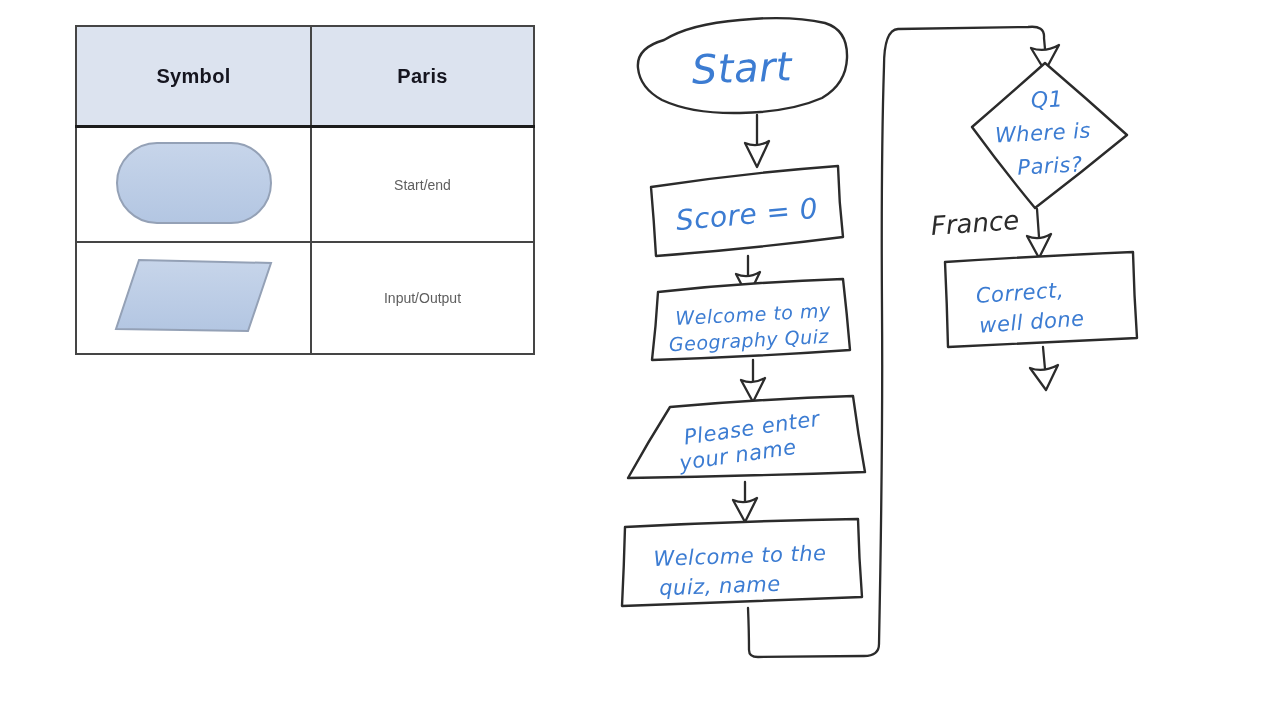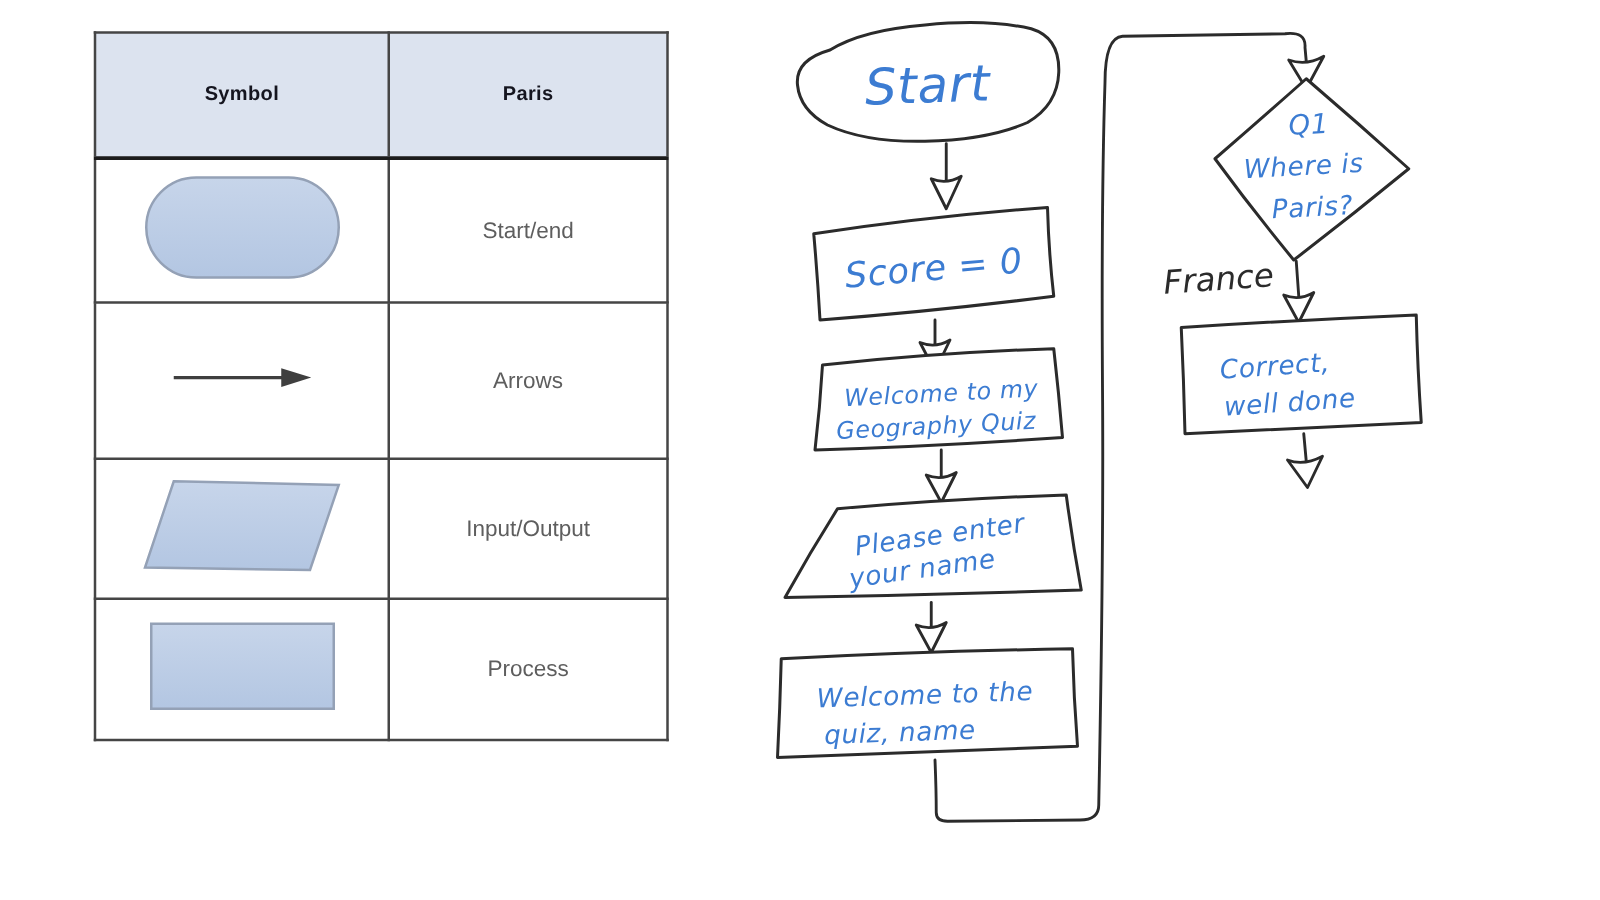--- a/index.html
+++ b/index.html
@@ -11,25 +11,25 @@
   
   #legend {
     position:absolute; left:75px; top:25px;
     border-collapse:collapse; table-layout:fixed;
   }
   #legend td, #legend th { border:2px solid #454545; padding:0; text-align:center; vertical-align:middle; }
   #legend th {
     width:233px; height:98px;
     background:var(--header-bg);
     border-bottom:3px solid #1c1c1c;
-    font-size:16px; font-weight:bold; color:#15151f; letter-spacing:0.3px;
+    font-size:20px; font-weight:bold; color:#15151f; letter-spacing:0.3px;
   }
   #legend th:last-child { width:221px; }
   #legend td.sym { background:#ffffff; }
-  #legend td.nm  { background:#ffffff; font-size:18px; color:var(--label-gray); }
+  #legend td.nm  { background:#ffffff; font-size:14px; color:var(--label-gray); }
   .r1 td { height:113px; } .r2 td { height:123px; } .r3 td { height:110px; }
   .r4 td { height:111px; } .r5 td { height:103px; }
   .shape-fill   { fill:url(#shapeGrad); stroke:var(--shape-border); stroke-width:2; }
   .grad-top    { stop-color:var(--shape-fill-light); }
   .grad-bottom { stop-color:var(--shape-fill); }
   .arrow-solid { stroke:var(--arrow-gray); stroke-width:2.6; }
   .arrow-solid-head { fill:var(--arrow-gray); }
 
   
   #flow { position:absolute; left:600px; top:10px; }
@@ -69,47 +69,30 @@
               <stop class="grad-top" offset="0"></stop>
                   <stop class="grad-bottom" offset="1"></stop>
             </linearGradient>
           </defs>
           <rect x="2" y="2" width="154" height="80" rx="40" ry="40" class="shape-fill"></rect>
         </svg>
       </td>
       <td class="nm">Start/end</td>
     </tr>
 
-    <tr class="r2">
-      <td class="sym">
-        <svg width="114" height="22" viewBox="0 0 114 22">
-          <line x1="2" y1="11" x2="90" y2="11" class="arrow-solid"></line>
-          <polygon points="88,3.5 112,11 88,18.5" class="arrow-solid-head"></polygon>
-        </svg>
-      </td>
-      <td class="nm">Arrows</td>
-    </tr>
 
     <tr class="r3">
       <td class="sym">
         <svg width="160" height="78" viewBox="0 0 160 78">
           <polygon points="25,3 157,6 134,74 2,72" class="shape-fill"></polygon>
         </svg>
       </td>
       <td class="nm">Input/Output</td>
     </tr>
 
-    <tr class="r4">
-      <td class="sym">
-        <svg width="150" height="72" viewBox="0 0 150 72">
-          <rect x="2" y="2" width="146" height="68" class="shape-fill"></rect>
-        </svg>
-      </td>
-      <td class="nm">Process</td>
-    </tr>
 
   </tbody>
     </table>
 
   <svg id="flow" width="580" height="700" viewBox="0 0 580 700">
 
     <path class="sline" d="M 148 598 Q 149 622 149 640 Q 149 647 158 647 L 264 646 Q 279 646 279 634 Q 283 430 282 300 Q 281 150 284 56 Q 284 20 298 19 L 428 17 Q 445 15 444 28 L 445 39"></path>
     <path class="shead" d="M 431 38 L 445 61 L 459 35 Q 445 43 431 38 Z"></path>
 
     <path class="sketch" d="M 62 90 Q 40 78 38 58 Q 36 38 64 30 Q 90 14 140 10 Q 190 5 225 13 Q 248 20 247 48 Q 246 74 222 88 Q 190 102 140 103 Q 92 104 62 90 Z"></path>

